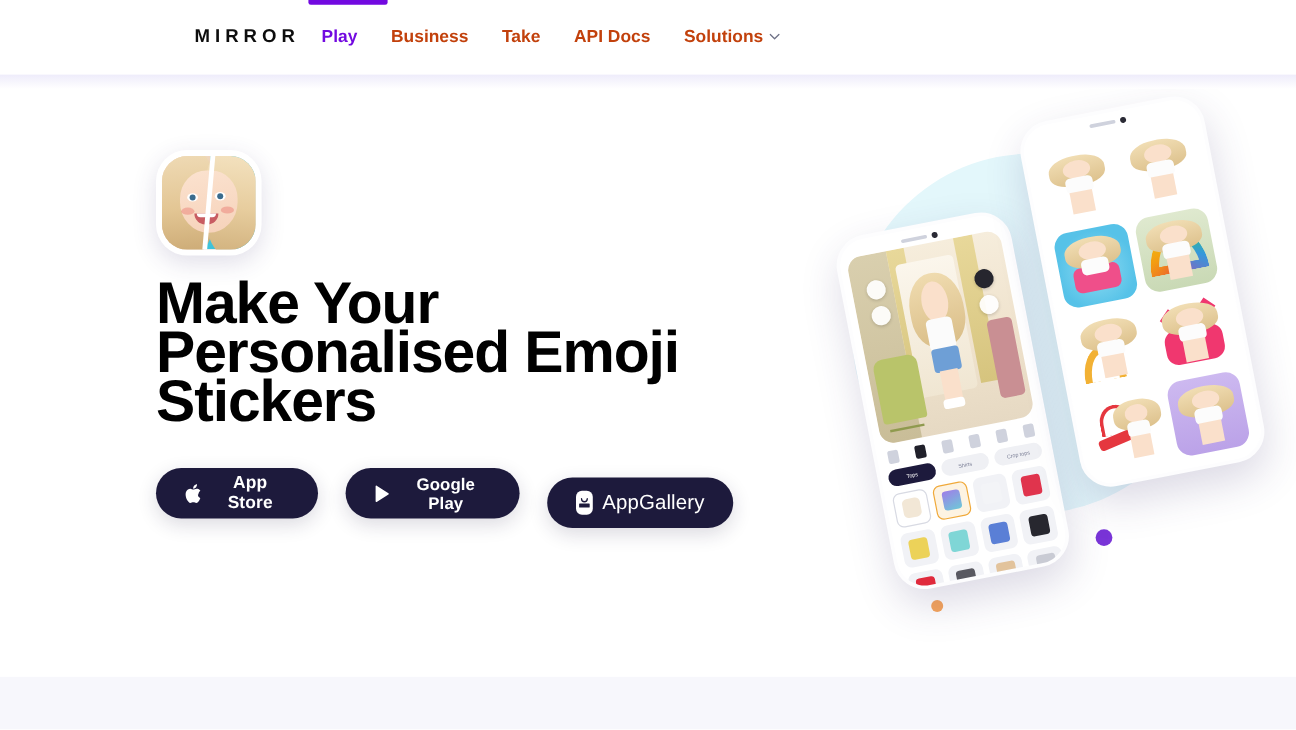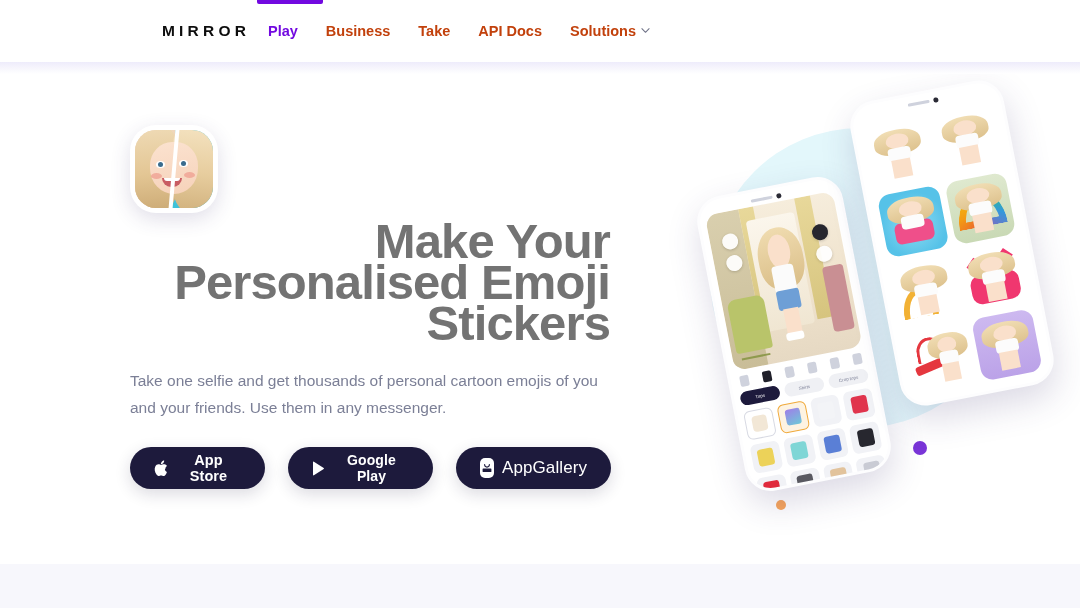--- a/index.html
+++ b/index.html
@@ -109,46 +109,45 @@
   .av-mouth::after { content:""; position:absolute; left:2px; top:0; width:16px; height:3px; background:#fff; border-radius:0 0 4px 4px; }
   .av-blush { position: absolute; width: 11px; height: 6px; border-radius: 50%; background: rgba(233,120,110,0.45); }
   .av-blush.l { left: 20%; top: 55%; }
   .av-blush.r { left: 63%; top: 54%; }
   .av-split {
     position: absolute; top: -4%; left: 48%; width: 4px; height: 108%;
     background: #ffffff; transform: rotate(5deg); border-radius: 2px;
   }
 
   h1.headline {
-    margin-top: 8px;
+    margin-top: 20px;
     font-size: 49px; line-height: 41px; font-weight: 700;
-    color: #737373; letter-spacing: -0.9px;
+    color: #000000; letter-spacing: -0.9px;
     max-width: 480px;
-    text-align: right;
   }
   .sub {
     margin-top: 23px;
     font-size: 15.5px; line-height: 27px; color: #7b7f96;
     max-width: 492px;
   }
 
   .store-row { margin-top: 26px; display: flex; gap: 23px; align-items: center; }
   .store-btn {
     height: 42px; border: none; border-radius: 21px;
     background: #1d1a3c; color: #ffffff;
     font-family: "Liberation Sans", sans-serif;
     display: inline-flex; align-items: center; justify-content: center; gap: 8px;
     cursor: pointer; padding: 0 24px;
     box-shadow: 0 5px 16px rgba(29,26,60,0.16);
   }
   .store-btn .lbl { font-size: 14.5px; font-weight: 700; letter-spacing: 0.1px; }
   .store-btn.appstore { width: 135px; text-align: center; }
   .store-btn.gplay { width: 145px; justify-content: space-between; }
   .store-btn.gplay .lbl { font-size: 14px; }
-  .store-btn.gallery { width: 155px; }
+  .store-btn.gallery { width: 155px; margin-top: 16px; }
   .store-btn.gallery .lbl { font-size: 17px; font-weight: 400; }
   .ic { display: inline-flex; align-items: center; justify-content: center; }
   .ic svg { display: block; }
   .huawei-box {
     width: 20px; height: 20px; border-radius: 5px; background: #ffffff;
     display: inline-flex; align-items: center; justify-content: center;
   }
 
   
   .art { position: absolute; right: 42px; top: 18px; width: 340px; height: 470px; }
@@ -296,21 +295,20 @@
           <div class="av-blush l"></div>
           <div class="av-blush r"></div>
           <div class="av-eye l"></div>
           <div class="av-eye r"></div>
           <div class="av-mouth"></div>
           <div class="av-split"></div>
         </div>
       </div>
 
       <h1 class="headline">Make Your Personalised Emoji Stickers</h1>
-      <p class="sub">Take one selfie and get thousands of personal cartoon emojis of you and your friends. Use them in any messenger.</p>
 
       <div class="store-row">
 
         <button class="store-btn appstore">
           <span class="ic">
             <svg width="14" height="17" viewBox="0 0 14 17">
               <path d="M11.3 9c0-2 1.6-3 1.7-3.1-.9-1.4-2.4-1.6-2.9-1.6-1.2-.1-2.4.7-3 .7-.6 0-1.6-.7-2.6-.7C3.2 4.3 2 5.1 1.3 6.4c-1.3 2.3-.3 5.8.9 7.7.6.9 1.4 2 2.4 2 1 0 1.3-.6 2.5-.6s1.5.6 2.5.6c1 0 1.7-.9 2.3-1.9.7-1.1 1-2.2 1-2.3-.1 0-2-.7-2-2.9zM9.4 3c.5-.7.9-1.6.8-2.5-.8 0-1.8.5-2.4 1.2-.5.6-1 1.6-.8 2.5.9.1 1.8-.5 2.4-1.2z" fill="#ffffff"></path>
             </svg>
           </span>
           <span class="lbl">App Store</span>

